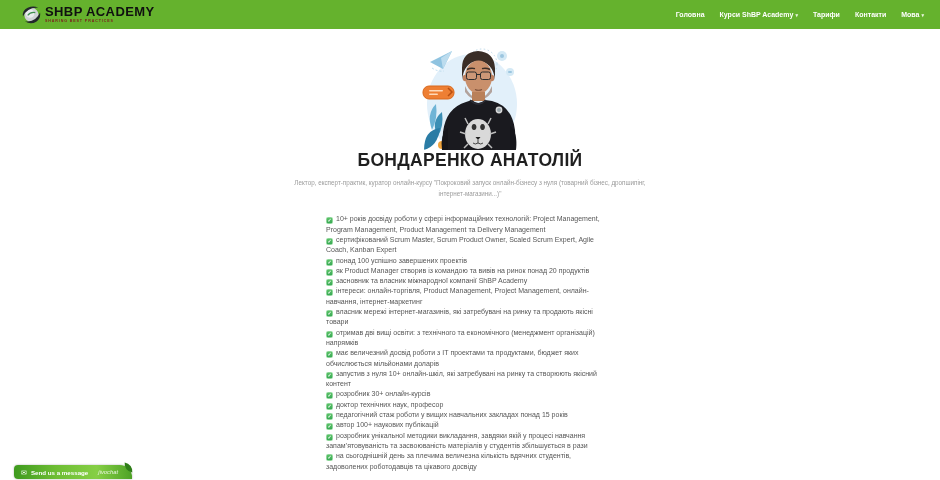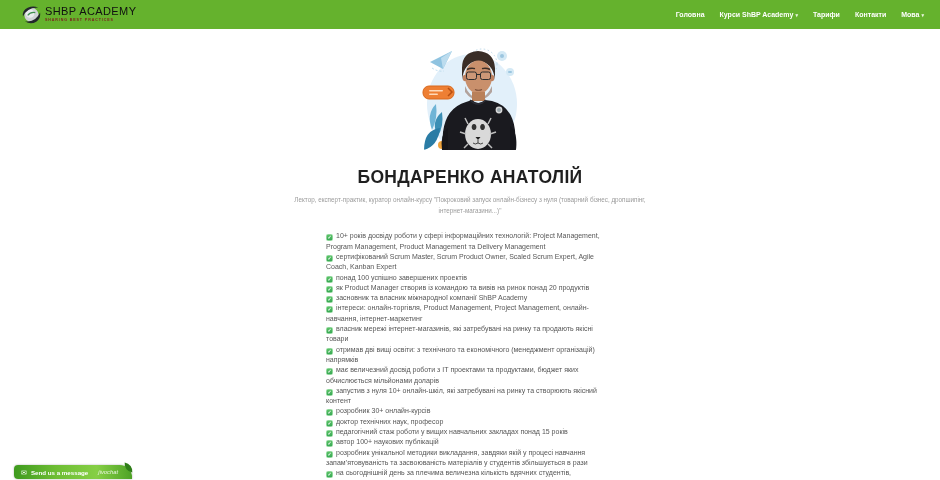--- a/index.html
+++ b/index.html
@@ -17,40 +17,39 @@
     background:#65b22d;
     display:flex;
     align-items:center;
     justify-content:space-between;
     padding:0 16px 0 22px;
   }
   .logo { display:flex; align-items:center; gap:4px; cursor:pointer; }
   .logo-icon { width:19px; height:19px; }
   .logo-text { line-height:1; }
   .logo-title {
-    font-size:11px; font-weight:normal; color:#101010; letter-spacing:.4px;
+    font-size:13px; font-weight:bold; color:#101010; letter-spacing:.4px;
   }
   .logo-tagline {
     font-size:3.6px; font-weight:bold; color:#7c1d1d; letter-spacing:.9px; margin-top:1.5px;
   }
   .nav { display:flex; align-items:center; gap:15px; }
   .nav-item {
     font-size:7px; font-weight:bold; color:#ffffff; cursor:pointer;
     display:flex; align-items:center; gap:2px; white-space:nowrap;
   }
   .caret { font-size:5px; color:#eaf6df; position:relative; top:.5px; }
 
   
   .main { text-align:center; }
   .photo-wrap {
     width:96px; height:108px; margin:13px auto 0;
     border-radius:4px; overflow:hidden; background:#ffffff;
   }
   .name {
-    margin-top:17px;
     font-size:17.5px; font-weight:bold; color:#1f1f1f; letter-spacing:.3px;
   }
   .subtitle {
     width:352px; margin:7px auto 0;
     font-size:6.3px; color:#9b9b9b; line-height:1.7;
   }
   .achievements {
     width:288px; margin:15px auto 0; text-align:left;
   }
   .achievement {

